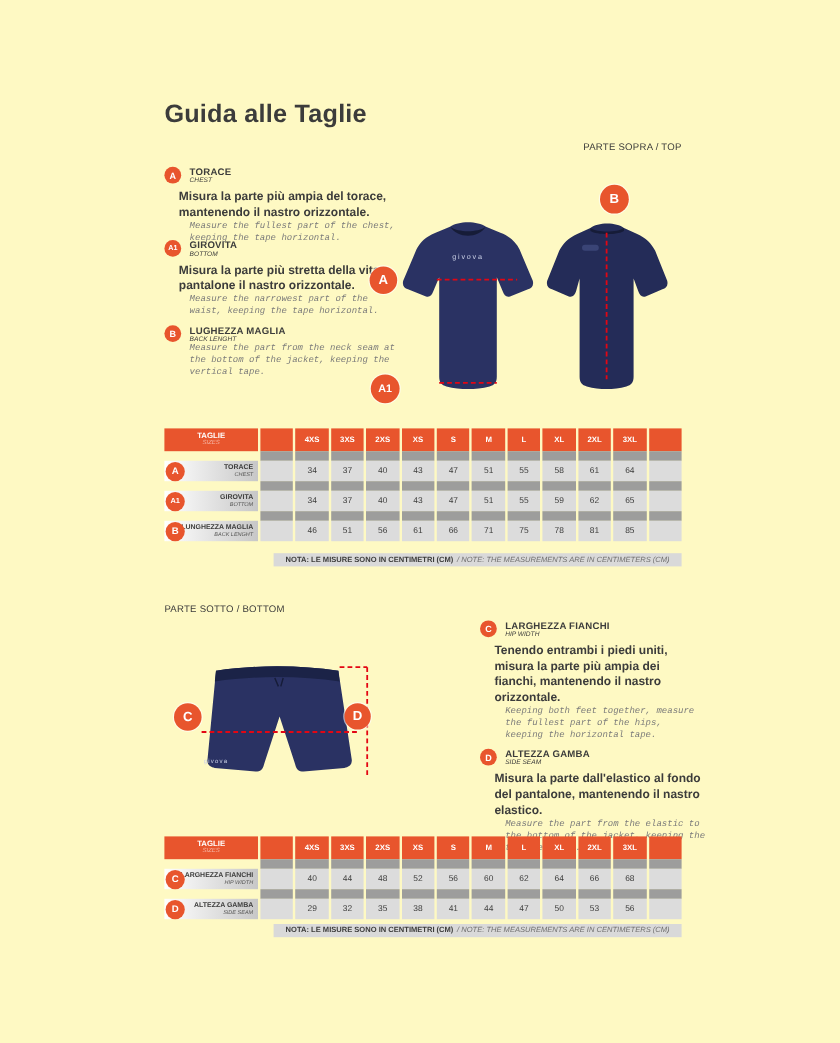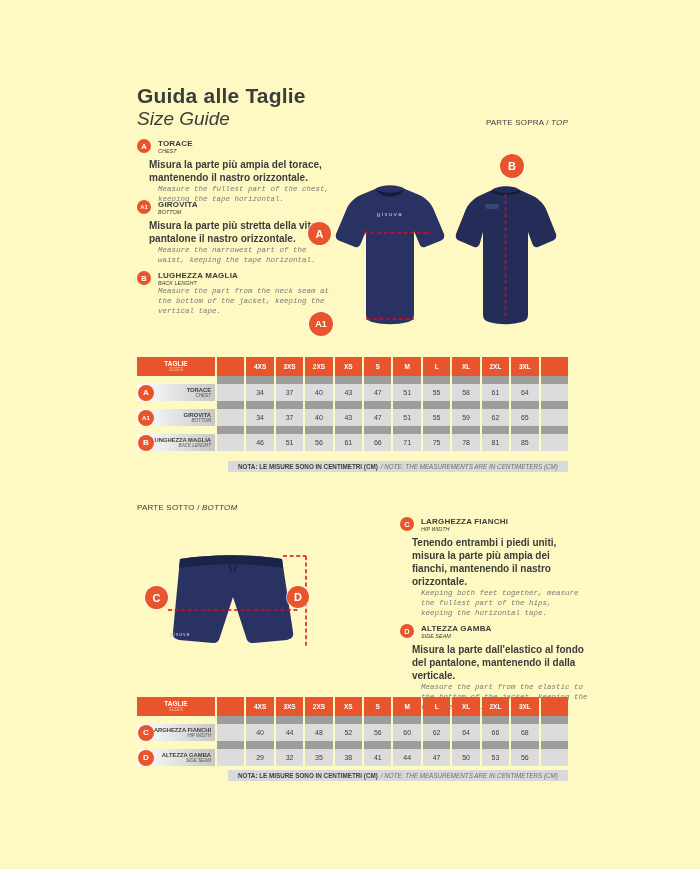--- a/index.html
+++ b/index.html
@@ -5,21 +5,21 @@
   html,body{margin:0;padding:0;background:#fff;}
   .page{position:relative;width:700px;height:869px;background:#fef9c3;overflow:hidden;
         font-family:"Liberation Sans",sans-serif;color:#3C3C3B;}
   .abs{position:absolute;}
 
   
   .t1{font-size:21px;font-weight:bold;color:#3C3C3B;letter-spacing:.2px;}
   .t2{font-size:19px;font-style:italic;color:#3C3C3B;margin-top:0;}
 
   .section-label{font-size:8px;color:#3C3C3B;letter-spacing:.2px;}
-  .section-label .i{font-style:italic;margin-top:8px;}
+  .section-label .i{margin-top:8px;}
 
   
   .measure{position:absolute;}
   .m-badge{position:absolute;left:0;top:0;width:14px;height:14px;border-radius:50%;
            background:#E8552D;color:#fff;font-size:7.5px;font-weight:bold;
            display:flex;align-items:center;justify-content:center;}
   .m-badge.small{font-size:6px;}
   .m-head{margin-left:21px;}
   .m-title{font-size:8px;font-weight:bold;color:#3C3C3B;letter-spacing:.2px;}
   .m-sub{font-size:5.5px;font-style:italic;color:#3C3C3B;margin-top:0;}
@@ -58,21 +58,20 @@
   .note .n-it{font-weight:bold;color:#3C3C3B;}
   .note .n-en{font-style:italic;color:#6F6E6E;margin-left:3px;}
 </style>
 </head>
 <body>
 
 <div class="page">
 
   <div class="abs" style="left:137px;top:84px;">
     <div class="t1">Guida alle Taglie</div>
-    <div class="t2">Size Guide</div>
   </div>
 
   <div class="abs section-label" style="right:132px;top:118px;">
     <span>PARTE SOPRA /</span>
     <span class="i">TOP</span>
   </div>
 
   <div class="measure" style="left:137px;top:139px;width:195px;">
     <div class="m-badge">A</div>
     <div class="m-head">
@@ -275,21 +274,21 @@
     <div class="m-it">Tenendo entrambi i piedi uniti, misura la parte più ampia dei fianchi, mantenendo il nastro orizzontale.</div>
     <div class="m-en">Keeping both feet together, measure the fullest part of the hips, keeping the horizontal tape.</div>
   </div>
 
   <div class="measure" style="left:400px;top:624px;width:190px;">
     <div class="m-badge">D</div>
     <div class="m-head">
       <div class="m-title">ALTEZZA GAMBA</div>
       <div class="m-sub">SIDE SEAM</div>
     </div>
-    <div class="m-it">Misura la parte dall'elastico al fondo del pantalone, mantenendo il dalla verticale.</div>
+    <div class="m-it">Misura la parte dall'elastico al fondo del pantalone, mantenendo il nastro elastico.</div>
     <div class="m-en">Measure the part from the elastic to the bottom of the jacket, keeping the tape vertical.</div>
   </div>
 
   <div class="size-table" style="left:137px;top:697px;">
       <div class="cell th-label h-head">
         <div class="th-title">TAGLIE</div>
         <div class="th-sub">SIZES</div>
       </div>
       <div class="cell th h-head"></div>
       <div class="cell th h-head">4XS</div>

